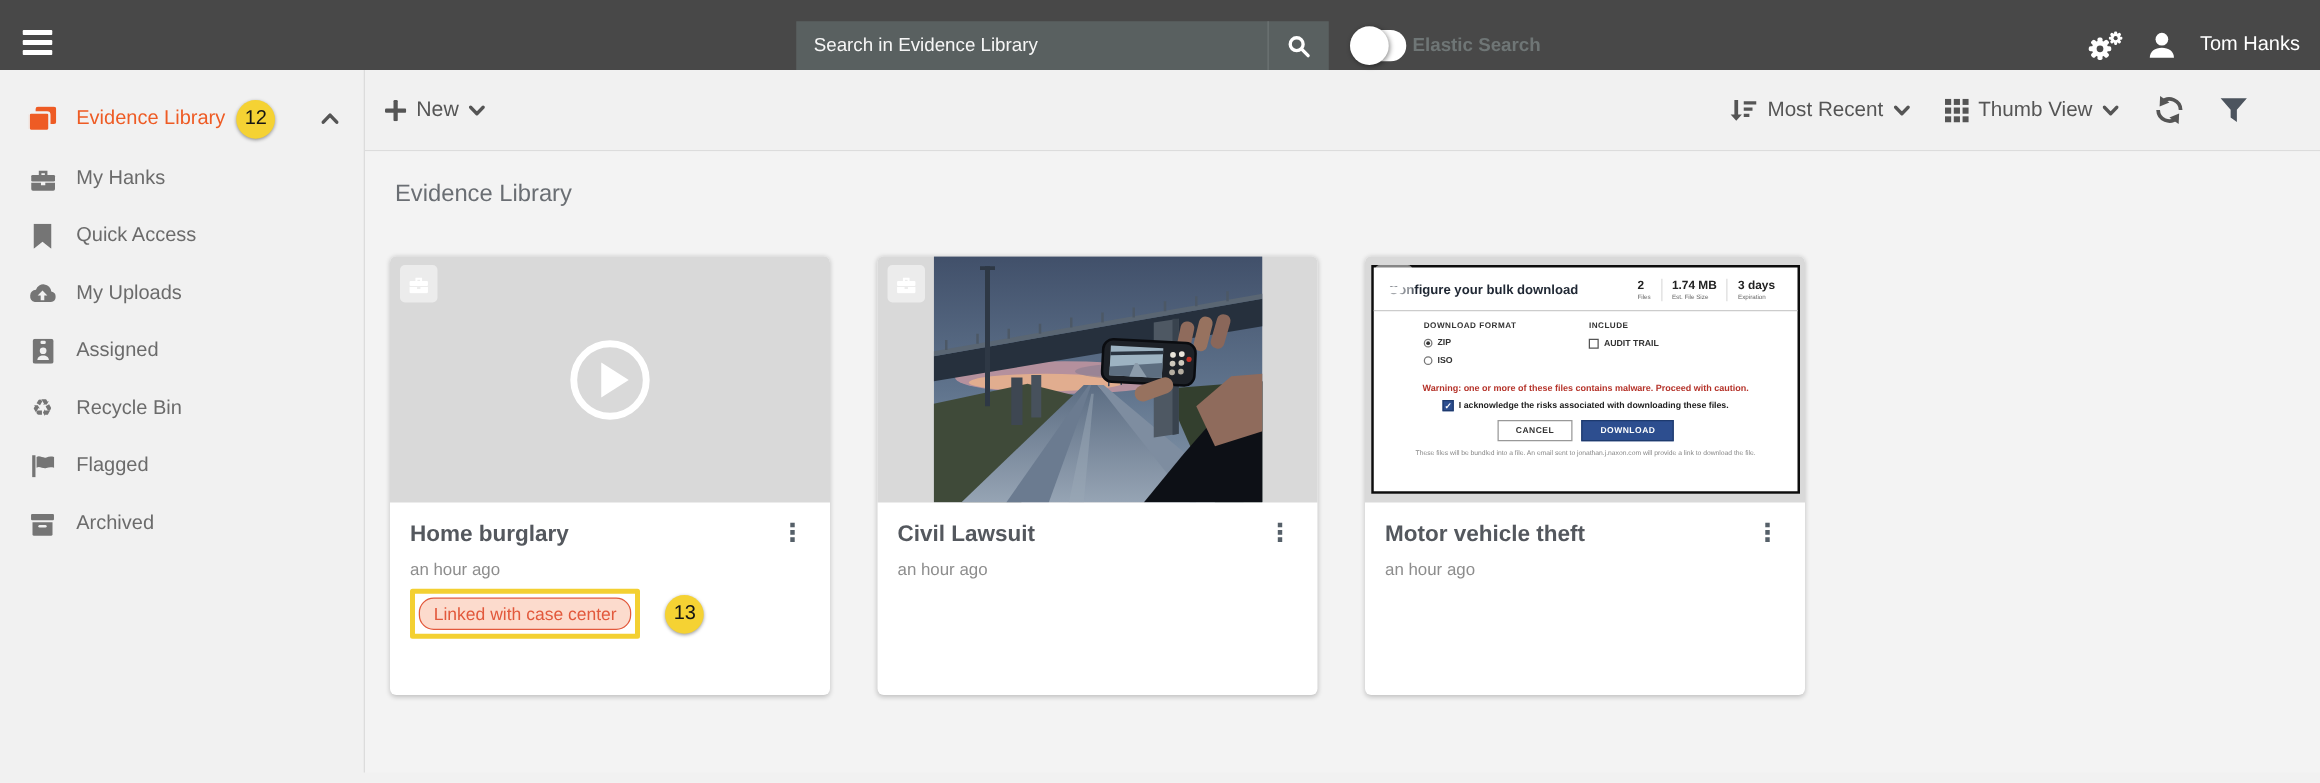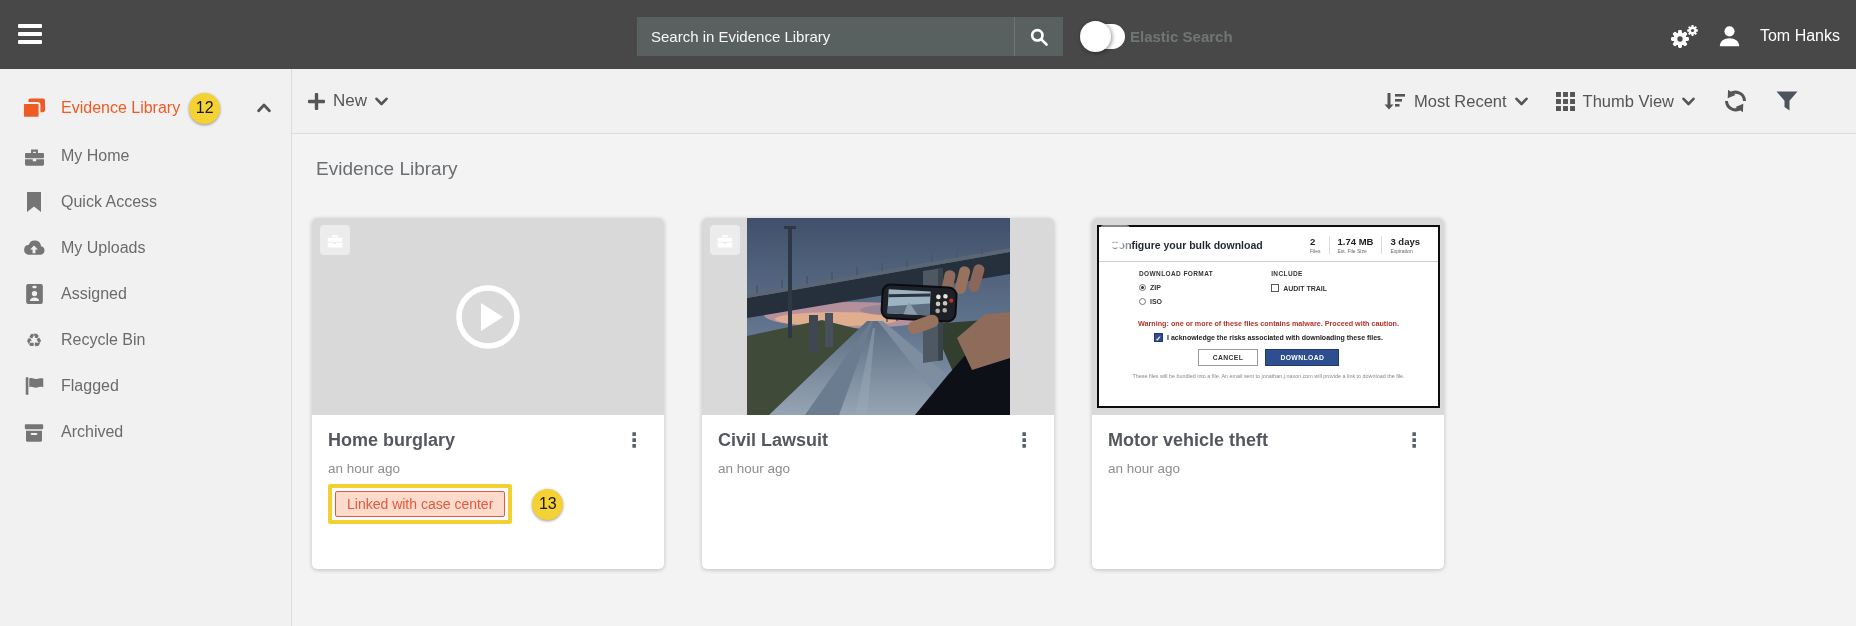--- a/index.html
+++ b/index.html
@@ -1,20 +1,20 @@
 <!DOCTYPE html>
 <html><head>
 <meta charset="utf-8">
 <style>
   html,body{margin:0;padding:0;width:1856px;height:626px;overflow:hidden;
     font-family:"Liberation Sans","DejaVu Sans",sans-serif;background:#f1f1f1;}
   *{box-sizing:border-box;}
 
   
-  .topbar{position:relative;width:1856px;height:69px;background:#484848;padding-left:24px;}
+  .topbar{position:relative;width:1856px;height:56px;background:#484848;padding-left:24px;}
   .hamburger{position:absolute;left:18px;top:24px;background:none;border:none;padding:0;cursor:pointer;}
   .searchbox{position:absolute;left:637px;top:17px;width:426px;height:39px;background:#596060;display:flex;align-items:stretch;}
   .searchbox input{flex:1;background:transparent;border:none;outline:none;color:#fff;font-size:15px;padding:0 14px;font-family:inherit;}
   .searchbox input::placeholder{color:#fdfdfd;opacity:.96;}
   .search-divider{width:1px;background:#6e7474;}
   .search-btn{width:48px;background:transparent;border:none;display:flex;align-items:center;justify-content:center;cursor:pointer;}
   .elastic{position:absolute;left:1083px;top:0;height:72px;display:flex;align-items:center;}
   .switch{position:relative;width:42px;height:25px;background:#fff;border-radius:13px;cursor:pointer;}
   .switch .knob{position:absolute;left:-3px;top:-3px;width:31px;height:31px;border-radius:50%;background:#fff;box-shadow:1px 1px 4px rgba(0,0,0,.45);}
   .elastic-label{margin-left:5px;color:#6f7676;font-size:15px;font-weight:bold;}
@@ -59,21 +59,21 @@
   .photo-wrap{position:absolute;left:0;top:0;width:100%;height:100%;display:flex;justify-content:center;}
 
   .card-info{padding:15px 16px 0 16px;}
   .card-title-row{display:flex;align-items:flex-start;}
   .card-title{font-size:18px;font-weight:bold;color:#54585e;}
   .kebab{margin-left:auto;font-size:20px;font-weight:bold;color:#566069;line-height:1;padding:0 4px;cursor:pointer;}
   .card-time{margin-top:10px;font-size:13.5px;color:#8d8d8d;}
   .tag-row{margin-top:8px;display:flex;align-items:center;}
   .tag-highlight{display:inline-flex;border:4px solid #f3d032;border-radius:2px;padding:3px;background:#fff;}
   .link-tag{display:inline-block;border:1px solid #e2593c;background:#fcdbcd;color:#e2593c;font-size:14px;
-    padding:4px 11px;border-radius:2px;white-space:nowrap;}
+    padding:4px 11px;border-radius:12px;white-space:nowrap;}
   .tag-row .num-badge{margin-left:20px;}
 
   
   .dlg{position:absolute;left:5px;top:7px;right:4px;bottom:7px;background:#fff;border:2px solid #0d0d0d;
     font-family:"Liberation Sans",sans-serif;color:#26303d;}
   .dlg-head{display:flex;align-items:center;padding:9px 10px 5px 12px;}
   .dlg-title{font-weight:bold;font-size:10.5px;color:#1f2733;}
   .dlg-stats{margin-left:auto;display:flex;}
   .dlg-stat{padding:0 8px;border-left:1px solid #ddd;text-align:left;}
   .dlg-stat:first-child{border-left:none;}
@@ -180,21 +180,21 @@
     </div>
 
     <div class="side-item">
       <span class="icn">
         <svg width="21" height="19" viewBox="0 0 24 22" fill="#757575">
             <path d="M8 3h8v4h-2.4V5.4H10.4V7H8z"></path>
             <rect x="1" y="7" width="22" height="6" rx="1.2"></rect>
             <path d="M1 14.2h9v2.2h4v-2.2h9V20a1.6 1.6 0 0 1-1.6 1.6H2.6A1.6 1.6 0 0 1 1 20z"></path>
           </svg>
       </span>
-      <span class="lbl">My Home</span>
+      <span class="lbl">My Hanks</span>
     </div>
 
     <div class="side-item">
       <span class="icn">
         <svg width="16" height="20" viewBox="0 0 16 20" fill="#757575">
             <path d="M1 0h14v20l-7-5.6L1 20z"></path>
           </svg>
       </span>
       <span class="lbl">Quick Access</span>
     </div>

